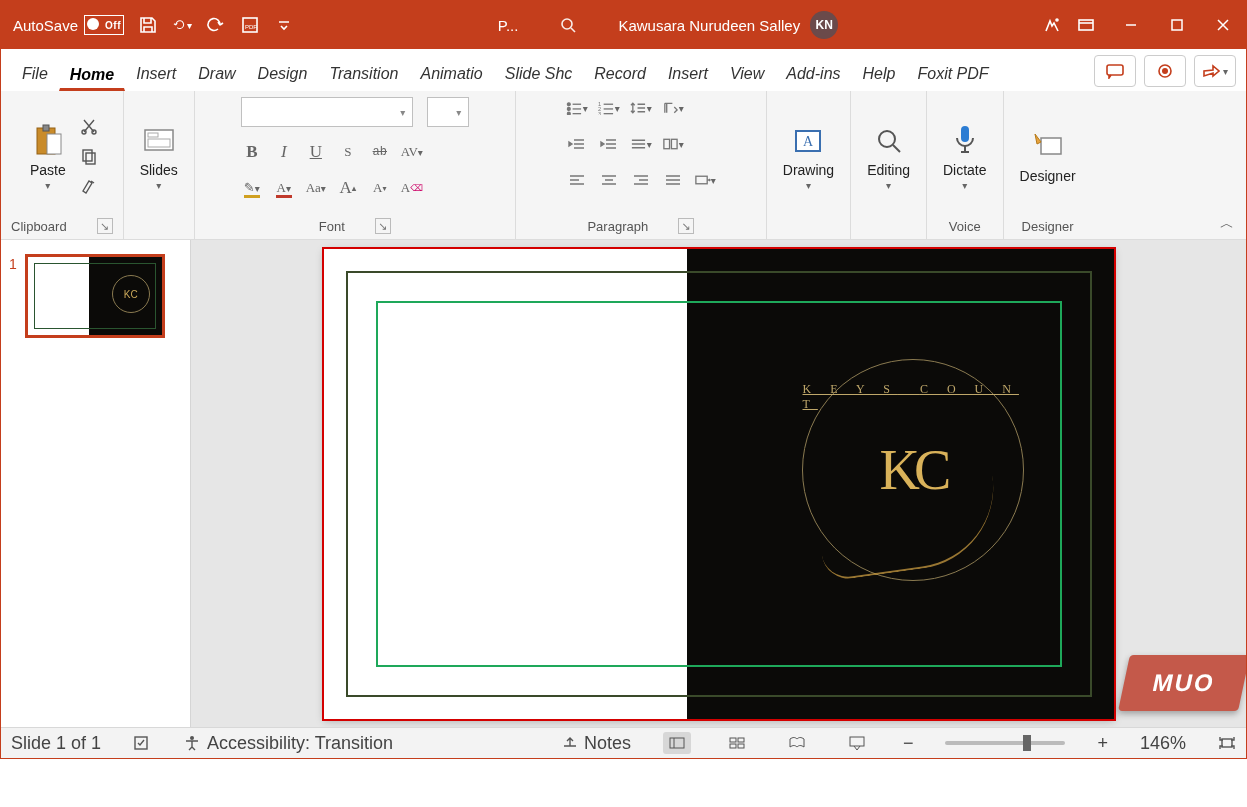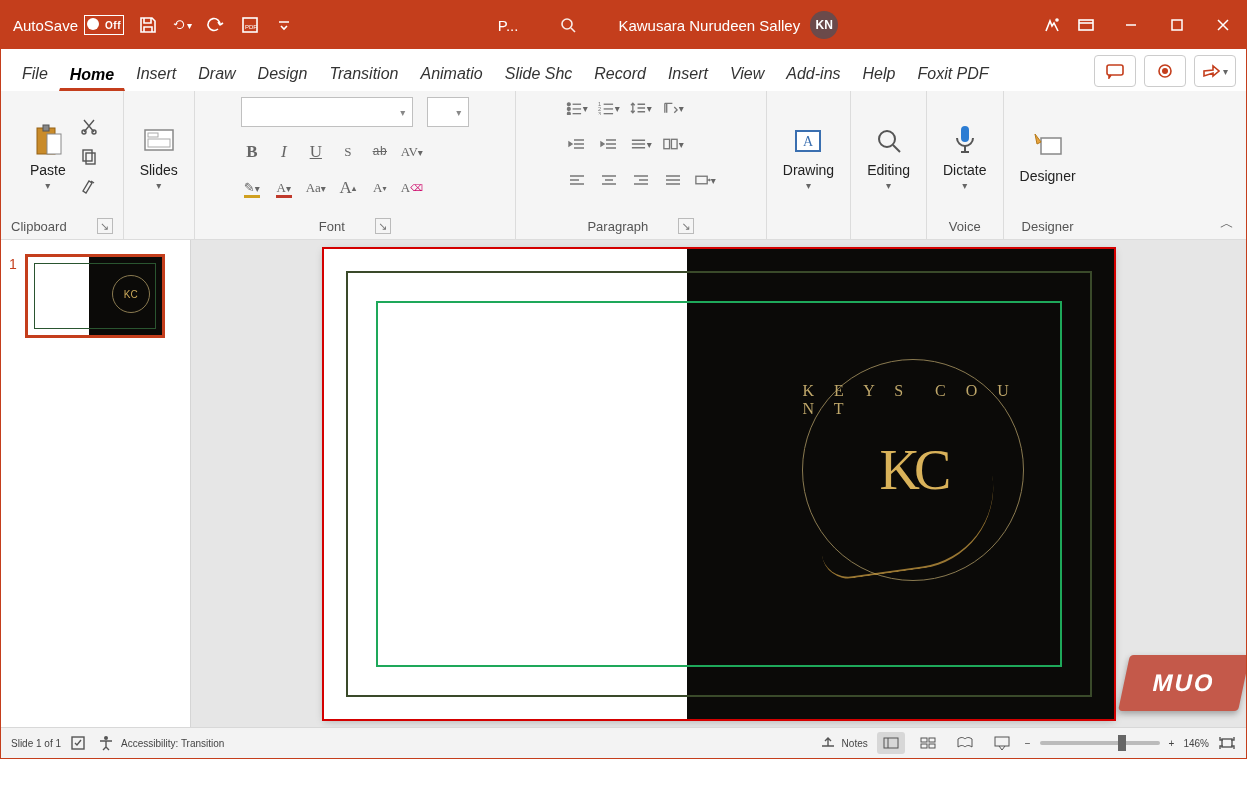--- a/index.html
+++ b/index.html
@@ -78,28 +78,28 @@
   .thumb-item{display:flex;gap:8px;}
   .thumb-num{color:var(--brand);font-size:14px;padding-top:2px;}
   .thumb{width:140px;height:84px;border:3px solid var(--brand);box-sizing:border-box;background:#fff;position:relative;overflow:hidden;}
   .canvas{flex:1;display:flex;align-items:center;justify-content:center;position:relative;}
   .slide{width:790px;height:470px;background:#fff;position:relative;box-shadow:0 2px 8px rgba(0,0,0,0.25);outline:2px solid #d40000;}
   .slide .half-black{position:absolute;top:0;bottom:0;left:46%;right:0;background:#0b0a08;}
   .slide .ring1{position:absolute;top:22px;left:22px;right:22px;bottom:22px;border:2px solid #3a4a2a;}
   .slide .ring2{position:absolute;top:52px;left:52px;right:52px;bottom:52px;border:2px solid #1ea85a;}
   .logo{position:absolute;right:90px;top:110px;width:220px;height:220px;border:1px solid #8a7a50;border-radius:50%;display:flex;align-items:center;justify-content:center;color:#caa85a;font-family:"Times New Roman",serif;}
   .logo .kc{font-size:56px;letter-spacing:-6px;color:#d9b25a;}
-  .logo .arc-text{position:absolute;top:22px;font-size:16px;letter-spacing:8px;color:#bfa76a;}
+  .logo .arc-text{position:absolute;top:22px;font-size:12px;letter-spacing:8px;color:#bfa76a;text-decoration:underline;}
   .logo .swoosh{position:absolute;bottom:10px;left:16px;width:180px;height:80px;border-bottom:2px solid #c89a40;border-radius:0 0 120px 40px;transform:rotate(-8deg);opacity:0.75;}
   
   .thumb .mini-black{position:absolute;top:0;bottom:0;left:46%;right:0;background:#0b0a08;}
   .thumb .mini-ring{position:absolute;top:6px;left:6px;right:6px;bottom:6px;border:1px solid #2a5530;}
   .thumb .mini-logo{position:absolute;right:12px;top:18px;width:36px;height:36px;border:1px solid #8a7a50;border-radius:50%;color:#caa85a;font-size:10px;display:flex;align-items:center;justify-content:center;}
   
-  .statusbar{height:30px;background:var(--statusbar-bg);border-top:1px solid var(--statusbar-border);display:flex;align-items:center;padding:0 10px;gap:9px;font-size:10px;}
+  .statusbar{height:30px;background:var(--statusbar-bg);border-top:1px solid var(--statusbar-border);display:flex;align-items:center;padding:0 10px;gap:32px;font-size:18px;}
   .statusbar .spacer{flex:1;}
   .sb-btn{display:inline-flex;align-items:center;gap:6px;color:#444;}
   .sb-btn svg{stroke:#555;fill:none;stroke-width:1.4;}
   .view-btn{width:28px;height:22px;display:inline-flex;align-items:center;justify-content:center;border-radius:3px;}
   .view-btn.active{background:#d7d7d7;}
   .zoom-slider{width:120px;height:4px;background:#bbb;position:relative;display:inline-block;border-radius:2px;}
   .zoom-slider .thumb-knob{width:8px;height:16px;background:#666;position:absolute;top:-6px;left:78px;}
   
   .muo{position:absolute;right:2px;bottom:16px;width:120px;height:56px;background:#c4594a;transform:skewX(-12deg);display:flex;align-items:center;justify-content:center;color:#fff;font-weight:700;font-size:24px;letter-spacing:2px;border-radius:4px;box-shadow:0 3px 6px rgba(0,0,0,0.3);}
 </style>

